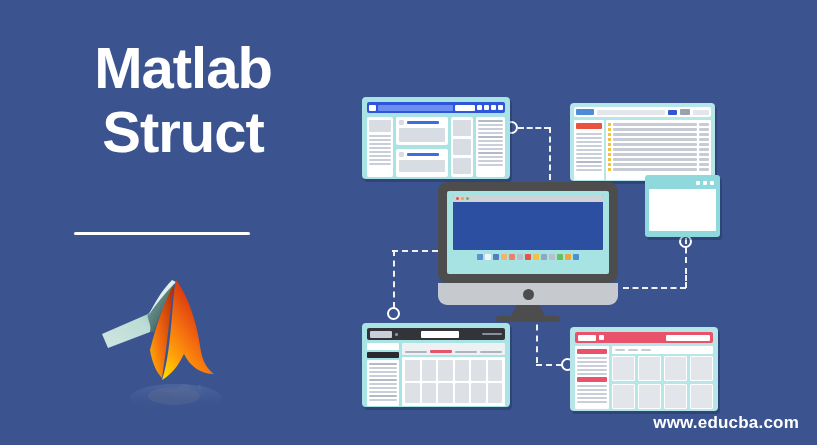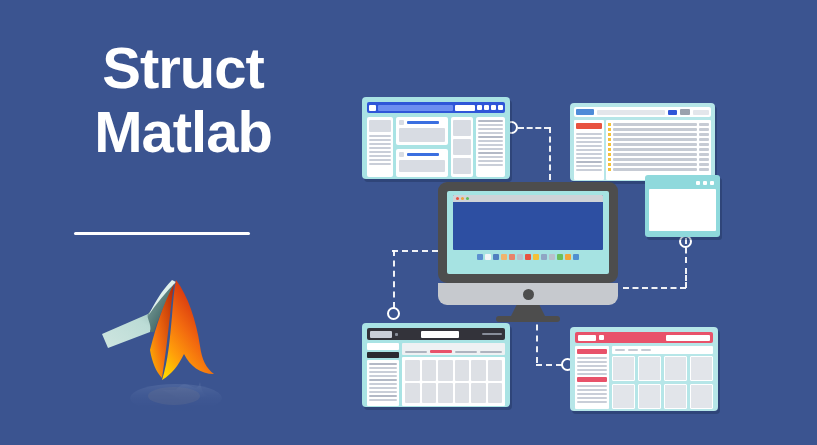--- a/index.html
+++ b/index.html
@@ -140,22 +140,22 @@
   .w-br .toolbar i{width:10px;height:2px;background:#c6cbd4;border-radius:1px;display:block;}
   .w-br .cards{flex:1;display:grid;grid-template-columns:repeat(4,1fr);grid-template-rows:repeat(2,1fr);gap:3px;}
   .w-br .cards div{background:#e2e5ea;border-radius:1px;border:1px solid #ffffff;box-sizing:border-box;}
 </style>
 </head>
 <body>
 
 <div id="canvas">
 
   <div class="title-block">
+    <div class="title-line">Matlab</div>
     <div class="title-line">Struct</div>
-    <div class="title-line">Matlab</div>
   </div>
   <div class="title-rule"></div>
 
   <div class="logo-wrap">
     <svg class="logo-svg" width="148" height="160" viewBox="0 0 148 160">
       <defs>
         <linearGradient id="gTeal" x1="0" y1="1" x2="1" y2="0">
           <stop offset="0%" stop-color="#cfe6e0"></stop>
           <stop offset="55%" stop-color="#bcdcd6"></stop>
           <stop offset="100%" stop-color="#7fa9a4"></stop>
@@ -506,14 +506,15 @@
             <div></div>
             <div></div>
             <div></div>
           </div>
         </div>
       </div>
     </div>
 
   </div>
 
+  <div class="watermark">www.educba.com</div>
 
 </div>
 
 </body></html>

